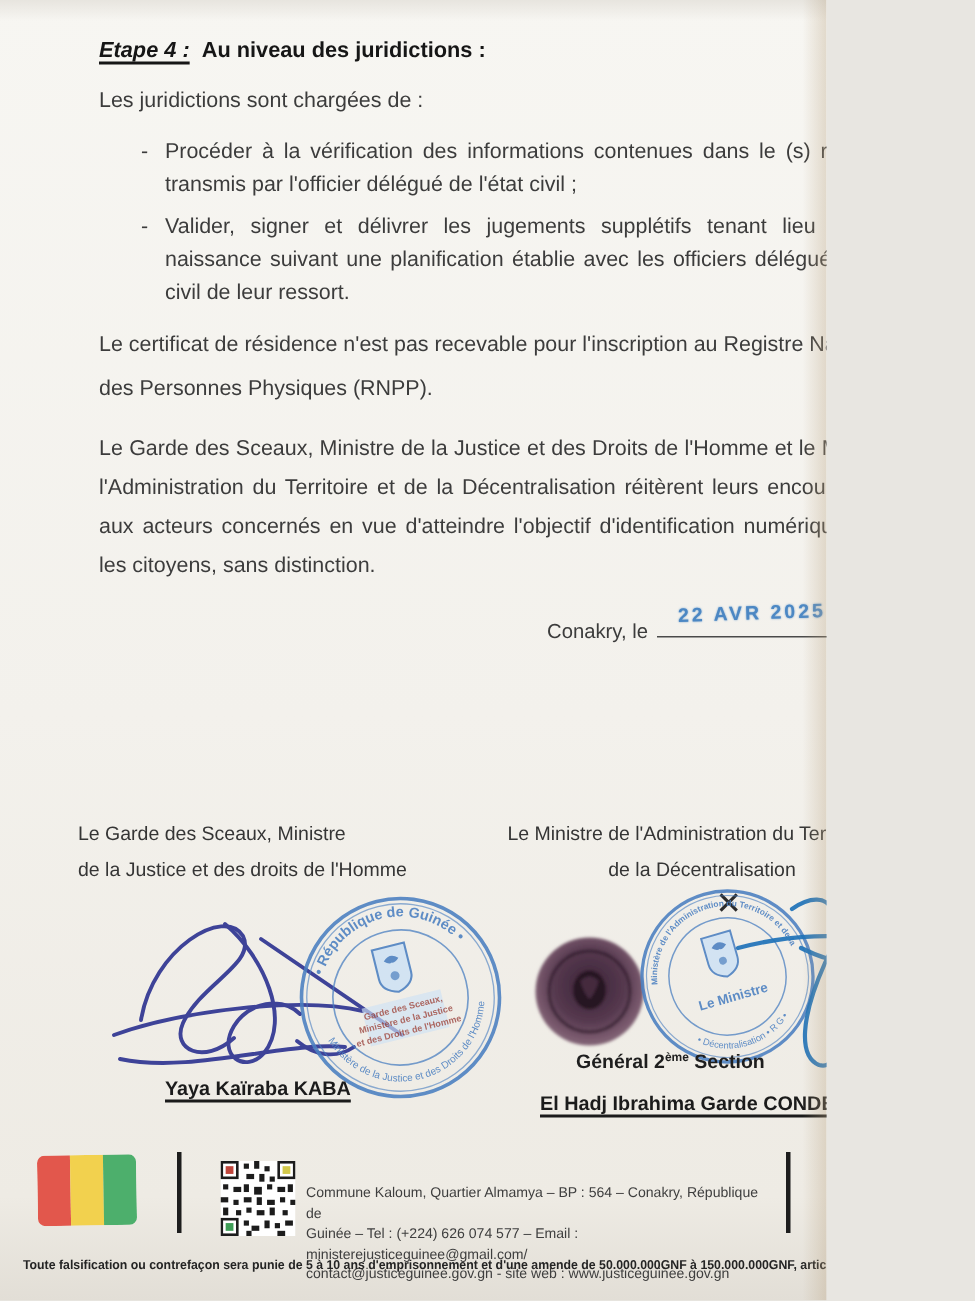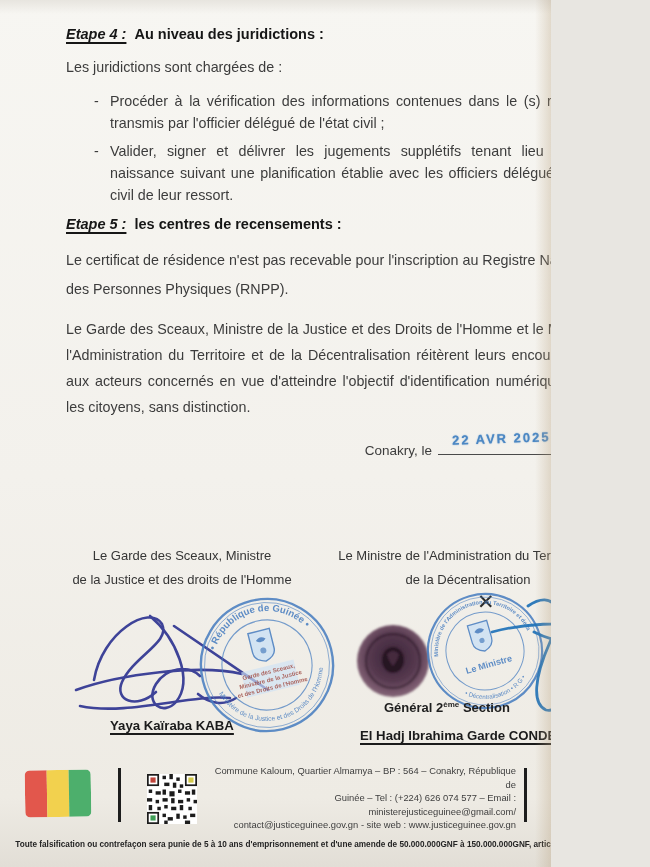--- a/index.html
+++ b/index.html
@@ -25,21 +25,21 @@
   .p2{line-height:29px;margin:8px 0 6px 0;}
   .p3{text-align:justify;line-height:26px;margin:12px 0 0 0;}
   .date-line{margin-top:18px;text-align:right;font-size:13.5px;color:#3c3c3c;padding-right:28px;}
   .date-rule{display:inline-block;position:relative;width:152px;border-bottom:1.6px solid #4a4a4a;height:16px;margin-left:6px;}
   .date-stamp{position:absolute;left:14px;top:-7px;color:var(--date-blue,#3e7fc0);
     font-size:13px;font-weight:bold;letter-spacing:2px;white-space:nowrap;transform:rotate(-2deg);
     text-shadow:0 0 1.4px rgba(62,127,192,.8);opacity:.92;}
 
   
   .sig-titles{position:absolute;top:544px;left:0;width:100%;font-size:13px;color:#353535;z-index:5;}
-  .sig-title-left{position:absolute;left:52px;width:260px;text-align:center;line-height:24px;}
+  .sig-title-left{position:absolute;left:52px;width:260px;line-height:24px;}
   .sig-title-right{position:absolute;left:318px;width:300px;text-align:center;line-height:24px;}
   .x-mark{position:absolute;left:477px;top:46px;font-size:21px;color:#2a2a2a;font-weight:normal;}
 
   .sig-cluster{position:absolute;z-index:6;}
   .sig-cluster.left{left:78px;top:592px;width:280px;height:160px;}
   .sig-cluster.right{left:352px;top:596px;width:280px;height:160px;}
   .stamp{position:absolute;opacity:.88;}
   .stamp-left{left:118px;top:2px;width:142px;height:142px;transform:rotate(-14deg);}
   .stamp-right{left:72px;top:-6px;width:122px;height:122px;transform:rotate(-16deg);}
   .seal{position:absolute;left:2px;top:26px;width:78px;height:78px;}
@@ -57,21 +57,21 @@
   .footer{position:absolute;left:0;top:760px;width:100%;height:70px;z-index:5;}
   .flag{position:absolute;left:25px;top:10px;width:66px;height:47px;border-radius:5px;overflow:hidden;display:flex;transform:rotate(-1deg);}
   .flag div{flex:1;}
   .flag .red{background:var(--flag-red,#e2574c);}
   .flag .yellow{background:var(--flag-yellow,#f2d14e);}
   .flag .green{background:var(--flag-green,#4daf6c);}
   .fdiv{position:absolute;top:8px;width:3px;height:54px;background:#1d1d1d;}
   .fdiv.d1{left:118px;}
   .fdiv.d2{left:524px;}
   .qr{position:absolute;left:147px;top:14px;width:50px;height:50px;}
-  .address{position:absolute;left:204px;top:4px;width:312px;text-align:right;
+  .address{position:absolute;left:204px;top:28px;width:312px;text-align:left;
     font-size:9.4px;line-height:13.5px;color:#3e3e3e;}
   .gn-logo{position:absolute;left:540px;top:32px;width:92px;text-align:center;color:var(--logo-orange,#e05f2e);}
   .gn-logo .word{font-size:21px;font-weight:bold;font-style:italic;letter-spacing:0px;line-height:20px;}
   .gn-logo .sub{font-size:6.5px;font-weight:bold;margin-top:1px;}
   .gn-bird{position:absolute;left:52px;top:-9px;width:18px;height:14px;}
 
   .legal{position:absolute;left:0;top:833px;width:100%;text-align:center;z-index:5;}
   .legal span{display:inline-block;font-size:8.6px;font-weight:bold;color:#242424;
     white-space:nowrap;transform:scaleX(.955);transform-origin:center;}
 </style>
@@ -83,24 +83,20 @@
   <div class="content">
     <div class="etape">
       <span class="etape-label">Etape 4 :</span>
       <span class="etape-title">Au niveau des juridictions :</span>
     </div>
     <p class="body-text intro">Les juridictions sont chargées de :</p>
     <ul class="bullets">
       <li class="body-text">Procéder à la vérification des informations contenues dans le (s) registre (s) transmis par l'officier délégué de l'état civil ;</li>
       <li class="body-text">Valider, signer et délivrer les jugements supplétifs tenant lieu d'acte de naissance suivant une planification établie avec les officiers délégués de l'état civil de leur ressort.</li>
     </ul>
-    <div class="etape">
-      <span class="etape-label">Etape 5 :</span>
-      <span class="etape-title">les centres de recensements :</span>
-    </div>
     <p class="body-text p2">Le certificat de résidence n'est pas recevable pour l'inscription au Registre National des Personnes Physiques (RNPP).</p>
     <p class="body-text p3">Le Garde des Sceaux, Ministre de la Justice et des Droits de l'Homme et le Ministre de l'Administration du Territoire et de la Décentralisation réitèrent leurs encouragements aux acteurs concernés en vue d'atteindre l'objectif d'identification numérique de tous les citoyens, sans distinction.</p>
     <div class="date-line">
       <span>Conakry, le</span><span class="date-rule"><span class="date-stamp">22 AVR 2025</span></span>
     </div>
   </div>
 
   <div class="sig-titles">
     <div class="sig-title-left">
       <div>Le Garde des Sceaux, Ministre</div>

